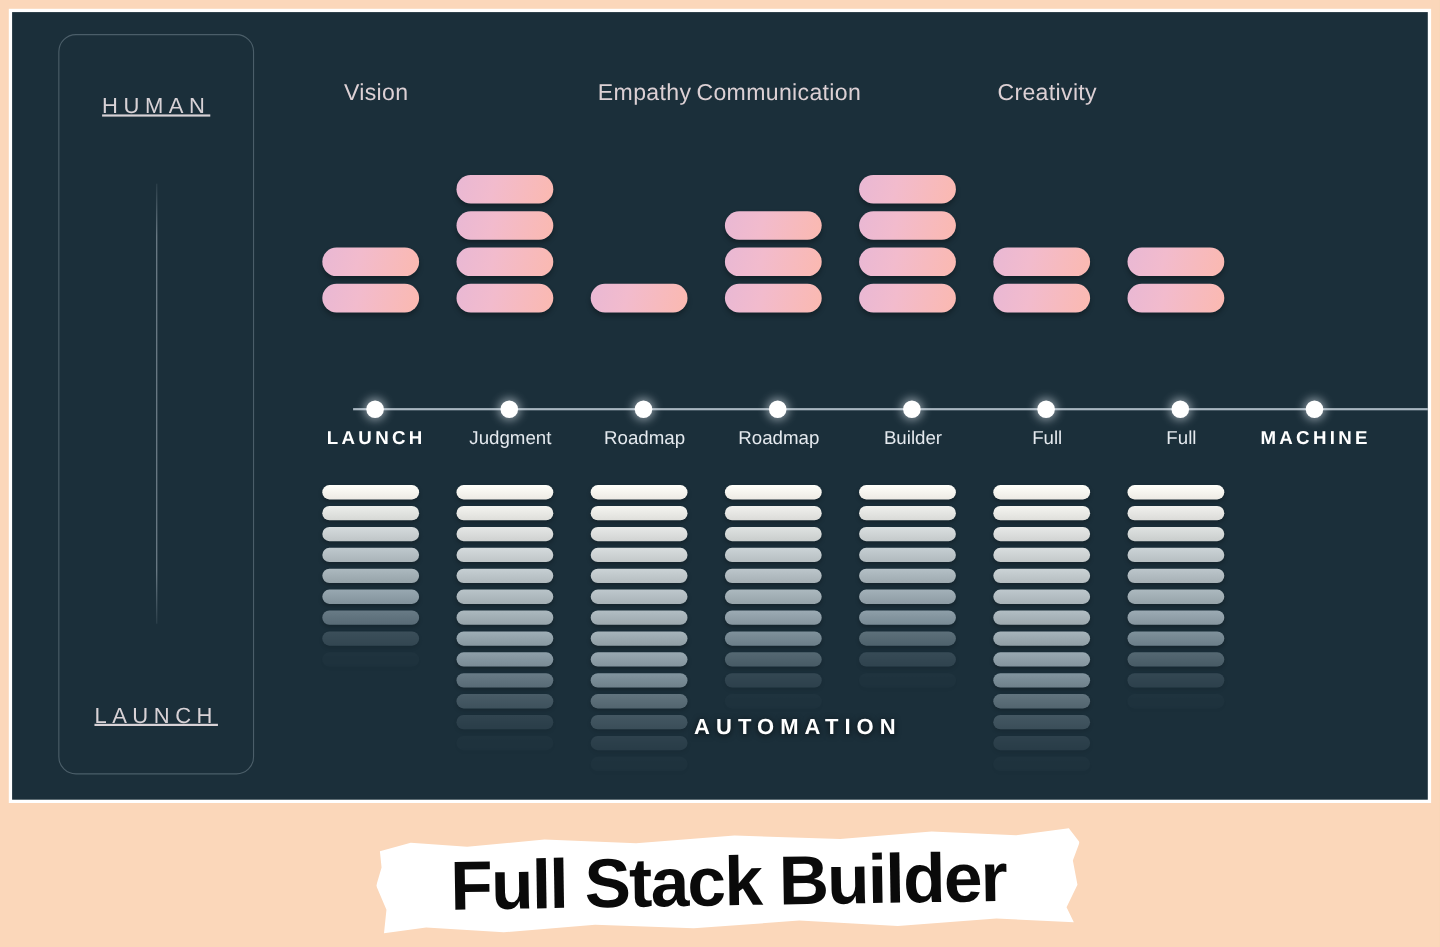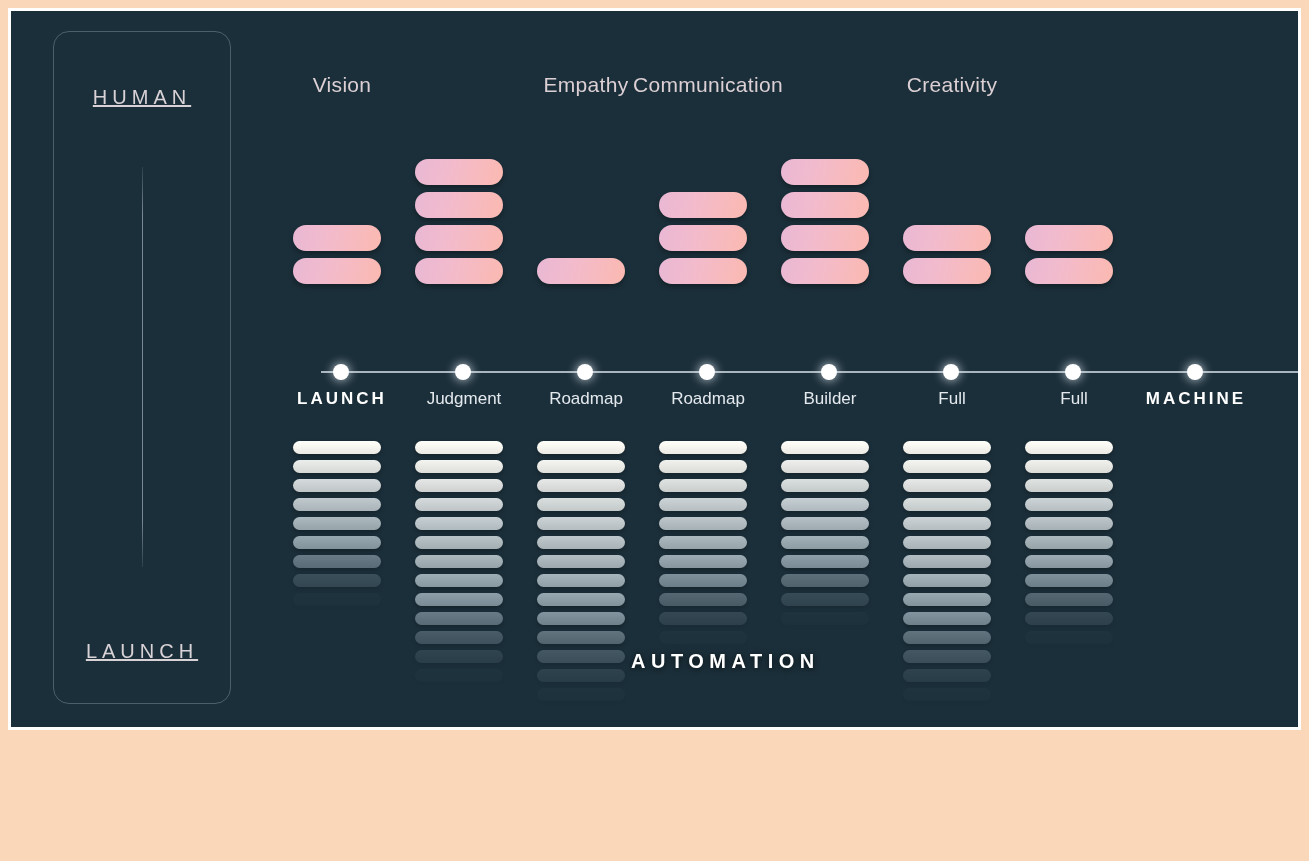--- a/index.html
+++ b/index.html
@@ -399,14 +399,18 @@
             <div class="tl-dot"></div>
             <div class="tl-label emph">MACHINE</div>
           </div>
         </div>
 
       <div id="automation">AUTOMATION</div>
 
     </div>
   </div>
 
+  <div id="title-wrap">
+    <div id="tape"></div>
+    <div id="title-text">Full Stack Builder</div>
+  </div>
 
 </div>
 
 </body></html>

